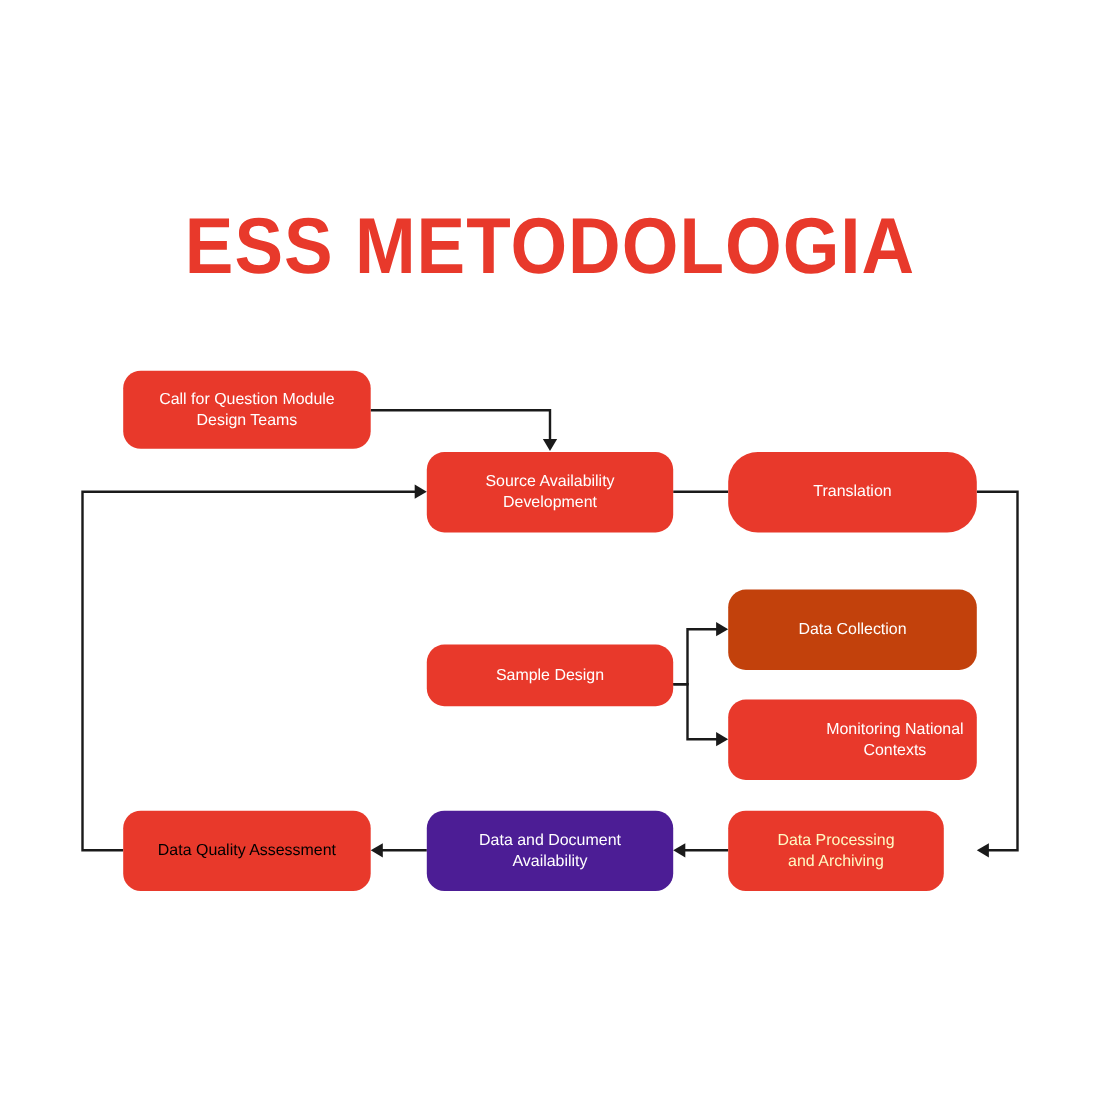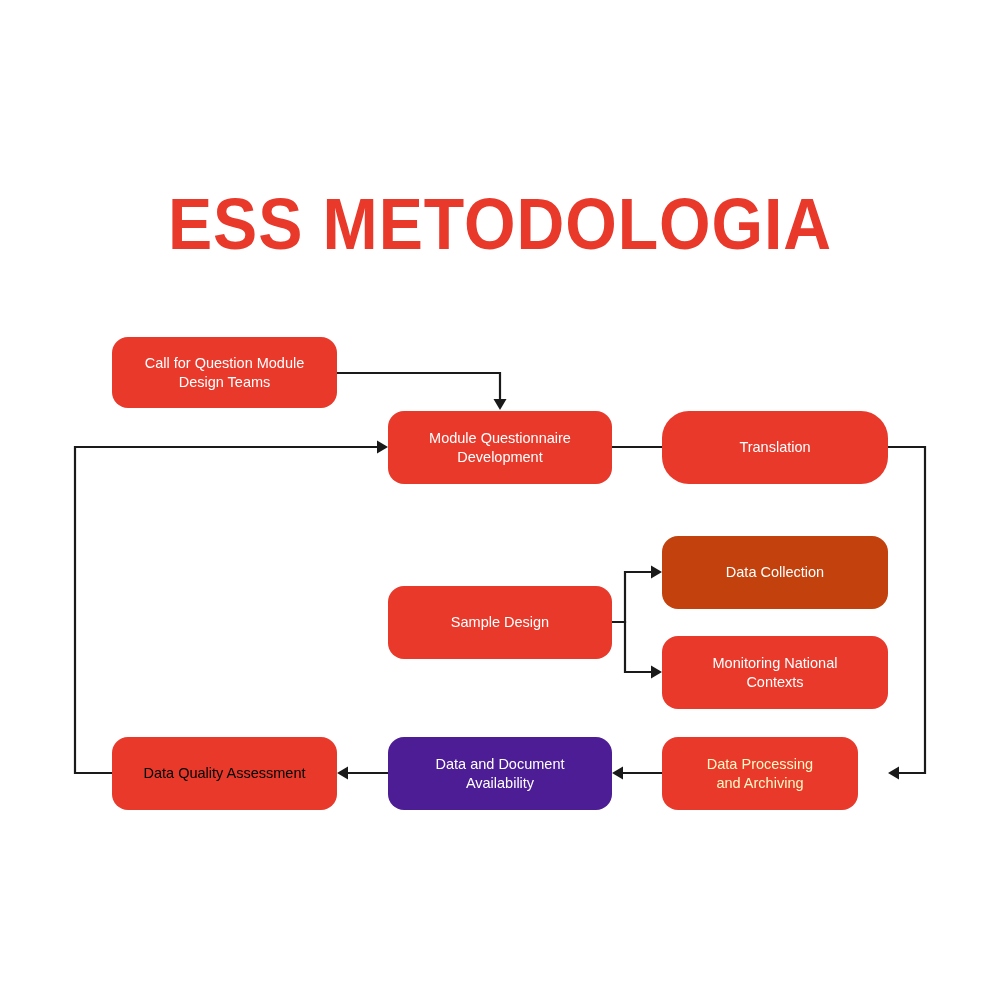--- a/index.html
+++ b/index.html
@@ -102,26 +102,26 @@
       </g>
       <g>
         <path class="edge-path" d="M 388 773 L 344 773" stroke="#1A1A1A"></path>
         <polygon points="337 773 348 766.5 348 779.5" fill="#1A1A1A"></polygon>
       </g>
     </svg>
 
   <div id="nodes">
       <div class="node" style="left: 112px; top: 337px; width: 225px; height: 71px; background: rgb(232, 57, 43); color: rgb(255, 255, 255);"><span>Call for Question Module
 Design Teams</span></div>
-      <div class="node" style="left: 388px; top: 411px; width: 224px; height: 73px; background: rgb(232, 57, 43); color: rgb(255, 255, 255);"><span>Module Questionnaire
+      <div class="node" style="left: 388px; top: 411px; width: 224px; height: 73px; background: rgb(232, 57, 43); color: rgb(255, 255, 255);"><span>Source Availability
 Development</span></div>
       <div class="node" style="left: 662px; top: 411px; width: 226px; height: 73px; background: rgb(232, 57, 43); color: rgb(255, 255, 255); border-radius: 27px;"><span>Translation</span></div>
-      <div class="node" style="left: 388px; top: 586px; width: 224px; height: 73px; background: rgb(232, 57, 43); color: rgb(255, 255, 255);"><span>Sample Design</span></div>
+      <div class="node" style="left: 388px; top: 586px; width: 224px; height: 56px; background: rgb(232, 57, 43); color: rgb(255, 255, 255);"><span>Sample Design</span></div>
       <div class="node" style="left: 662px; top: 536px; width: 226px; height: 73px; background: #c2410c; color: rgb(255, 255, 255);"><span>Data Collection</span></div>
-      <div class="node" style="left: 662px; top: 636px; width: 226px; height: 73px; background: rgb(232, 57, 43); color: rgb(255, 255, 255);"><span>Monitoring National
+      <div class="node" style="left: 662px; top: 636px; width: 226px; height: 73px; background: rgb(232, 57, 43); color: rgb(255, 255, 255); justify-content: flex-end;"><span>Monitoring National
 Contexts</span></div>
       <div class="node" style="left: 662px; top: 737px; width: 196px; height: 73px; background: rgb(232, 57, 43); color: #fef9c3;"><span>Data Processing
 and Archiving</span></div>
       <div class="node" style="left: 388px; top: 737px; width: 224px; height: 73px; background: #4c1d95; color: rgb(255, 255, 255);"><span>Data and Document
 Availability</span></div>
       <div class="node" style="left: 112px; top: 737px; width: 225px; height: 73px; background: rgb(232, 57, 43); color: #000000; justify-content: center;"><span>Data Quality Assessment</span></div>
     </div>
 
 </div>
 

